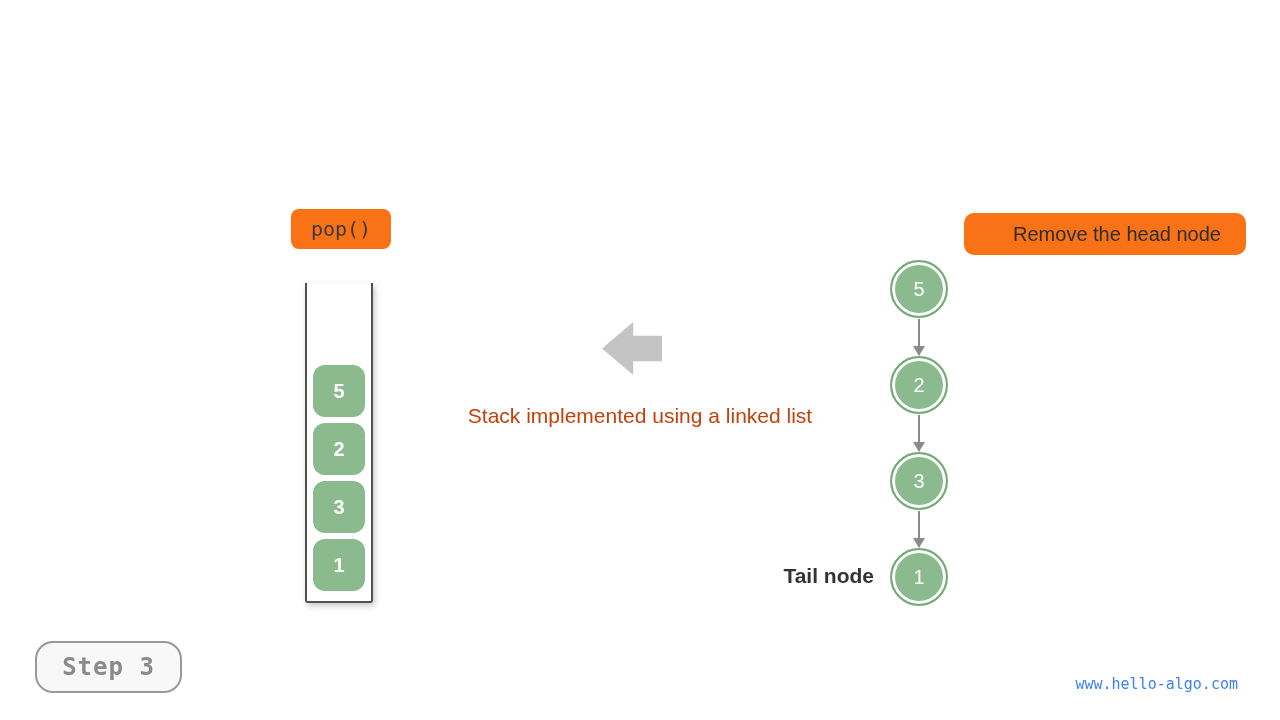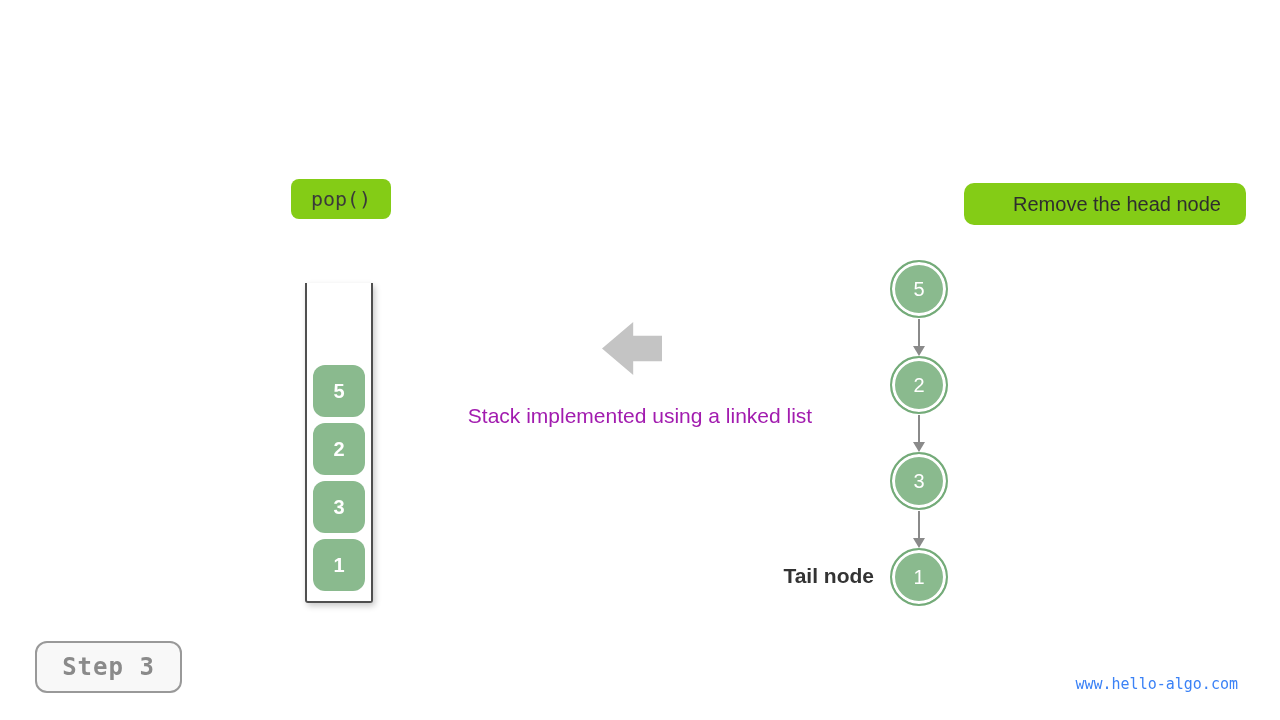--- a/index.html
+++ b/index.html
@@ -4,26 +4,27 @@
 <style>
   * { margin: 0; padding: 0; box-sizing: border-box; }
   html, body { width: 1280px; height: 720px; background: #ffffff; overflow: hidden; }
   body { font-family: "Liberation Sans", sans-serif; position: relative; }
 
   .canvas { position: absolute; left: 0; top: 0; width: 1280px; height: 720px; }
 
   
   .pill {
     position: absolute;
-    background: #84cc16;
+    background: #f97316;
     border-radius: 8px;
     display: flex;
     align-items: center;
     justify-content: center;
     color: #3a3a3a;
+    margin-top: 30px;
   }
   .pill.op {
     left: 291px; top: 179px; width: 100px; height: 40px;
     font-family: "DejaVu Sans Mono", monospace;
     font-size: 20px;
   }
   .pill.desc {
     left: 964px; top: 183px; width: 282px; height: 42px;
     border-radius: 10px;
     font-size: 20px;
@@ -70,21 +71,21 @@
     clip-path: polygon(0 50%, 52% 0, 52% 26%, 100% 26%, 100% 74%, 52% 74%, 52% 100%);
   }
 
   
   .caption {
     position: absolute;
     left: 390px; top: 404px;
     width: 500px;
     text-align: center;
     font-size: 21px;
-    color: #a21caf;
+    color: #c2410c;
   }
 
   
   .ll-node {
     position: absolute;
     left: 890px;
     width: 58px; height: 58px;
     border-radius: 50%;
     background: #8aba8e;
     border: 2px solid #74ab79;
@@ -139,21 +140,21 @@
   .node-label.head { top: 276px; }
   .node-label.tail { top: 564px; }
 
   
   .step-badge {
     position: absolute;
     left: 35px; top: 641px;
     width: 147px; height: 52px;
     background: #f8f8f8;
     border: 2px solid #999999;
-    border-radius: 12px;
+    border-radius: 18px;
     display: flex;
     align-items: center;
     justify-content: center;
     font-family: "DejaVu Sans Mono", monospace;
     font-size: 24px;
     font-weight: bold;
     color: #8a8a8a;
     letter-spacing: 1px;
   }
 

